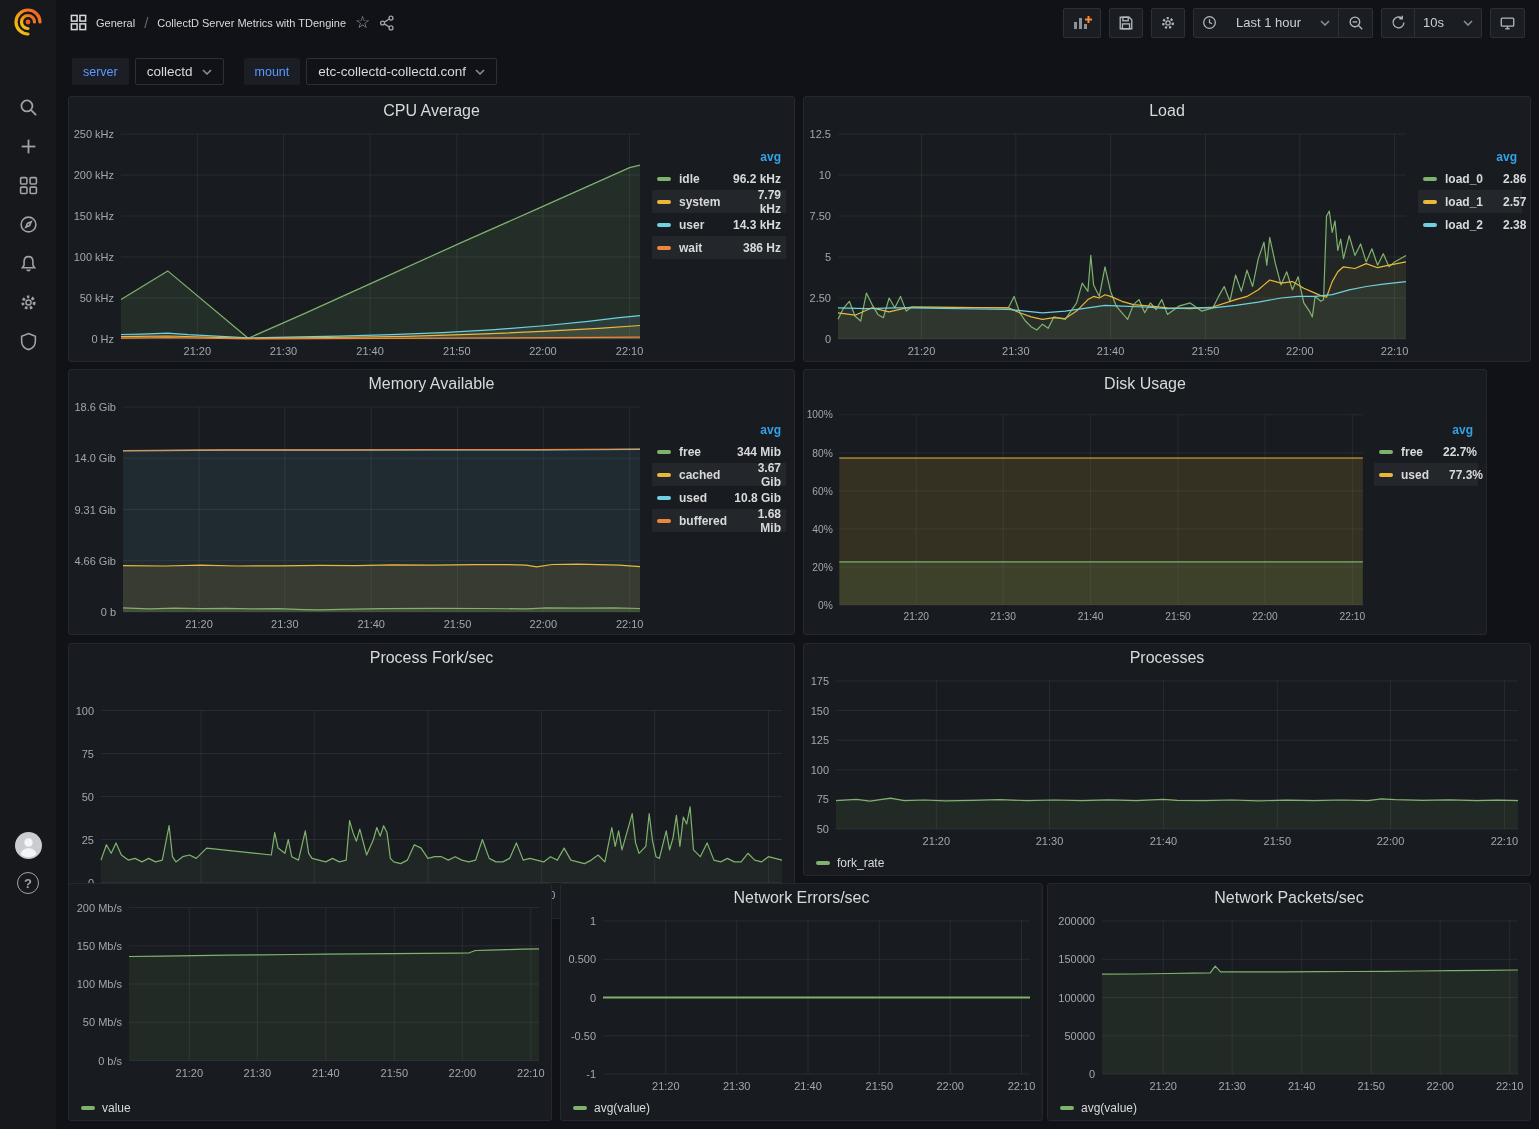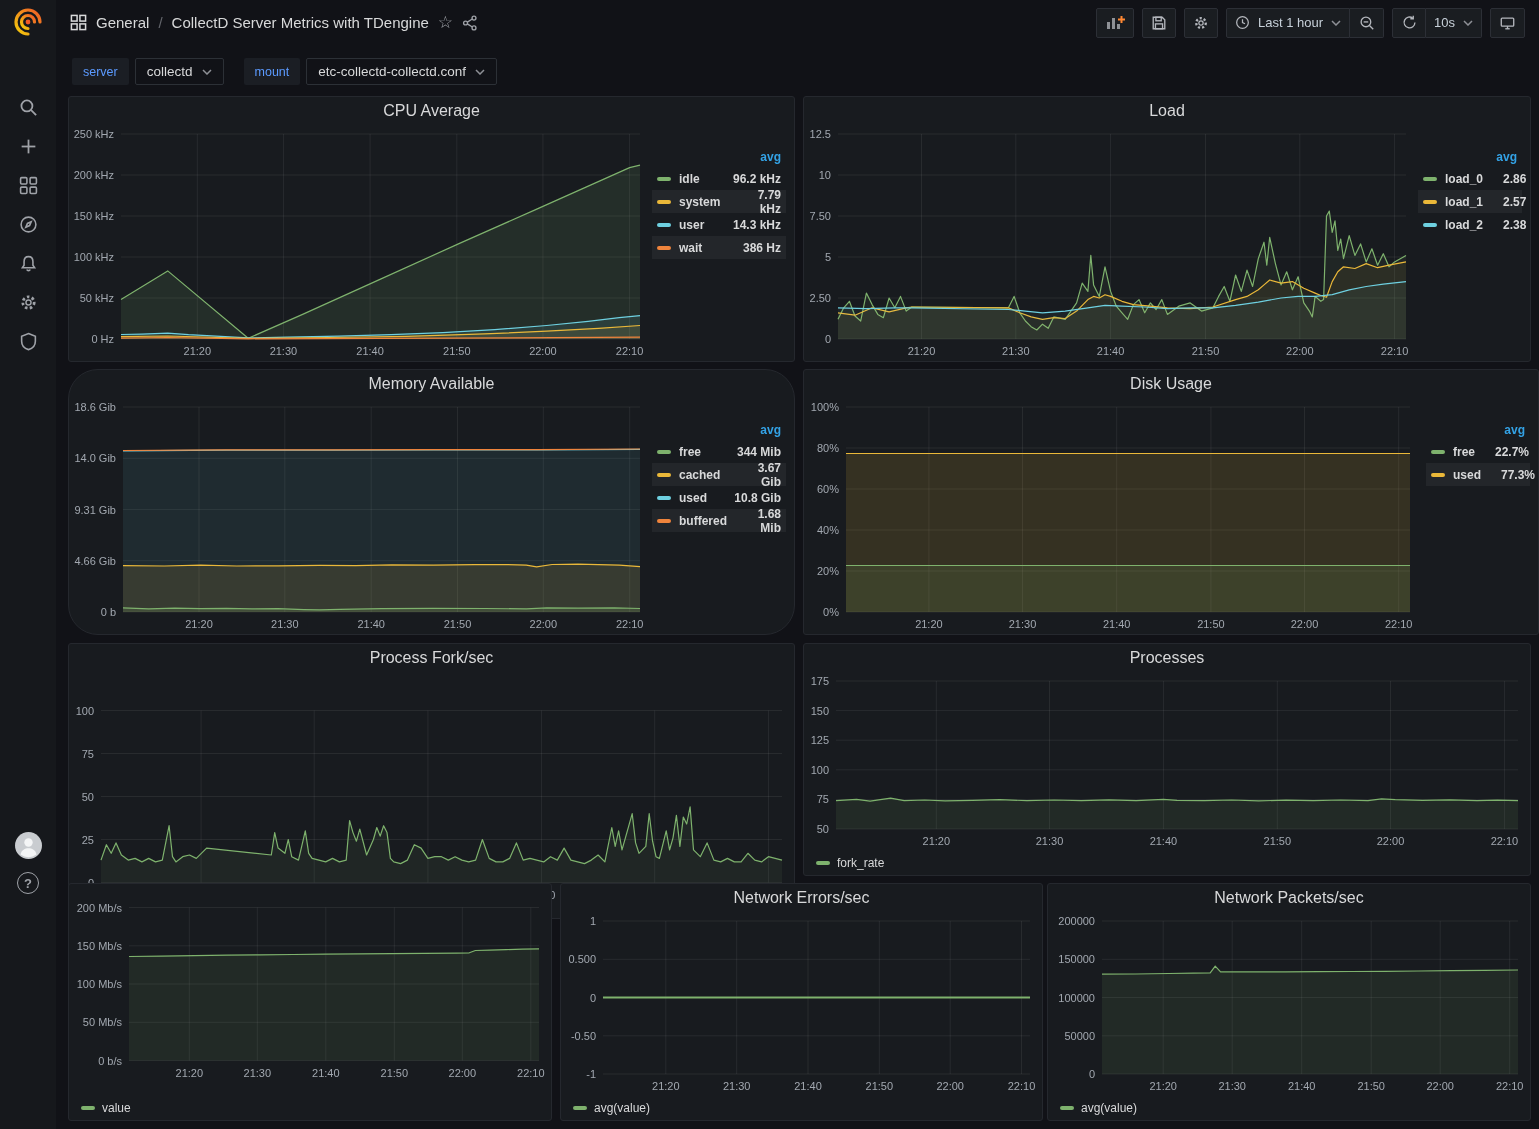--- a/index.html
+++ b/index.html
@@ -9,27 +9,27 @@
   .sidebar { position:absolute; left:0; top:0; width:56px; height:1129px; background:#16181c; z-index:20; }
   .logo { position:absolute; top:7px; left:13px; width:30px; height:30px; }
   .side-stack { position:absolute; top:88px; left:0; width:56px; display:flex; flex-direction:column; }
   .sicon { width:56px; height:39px; display:flex; align-items:center; justify-content:center; color:#9fa2a8; cursor:pointer; }
   .sicon svg { stroke:#9fa2a8; }
   .side-bottom { position:absolute; left:0; width:56px; display:flex; justify-content:center; }
 
   
   .navbar { position:absolute; left:56px; top:0; width:1483px; height:45px; background:#111217; display:flex; align-items:center; justify-content:space-between; padding:0 14px; z-index:10; }
   .nav-left { display:flex; align-items:center; gap:9px; }
-  .crumb { font-size:15px; color:#d8d9da; cursor:pointer; white-space:nowrap; }
+  .crumb { font-size:11px; color:#d8d9da; cursor:pointer; white-space:nowrap; }
   .crumb-sep { font-size:15px; color:#64666c; }
   .nav-icon { display:flex; align-items:center; justify-content:center; color:#9fa2a8; cursor:pointer; }
   .star-glyph { font-size:17px; color:#9fa2a8; line-height:1; }
   .nav-right { display:flex; align-items:center; gap:8px; }
   .navgroup { display:flex; }
-  .navbtn { height:30px; min-width:34px; display:flex; align-items:center; justify-content:center; gap:8px; background:#1a1d21; border:1px solid #2c2f36; border-radius:2px; color:#b4b7bd; padding:0 8px; font-size:13px; cursor:pointer; white-space:nowrap; }
+  .navbtn { height:30px; min-width:34px; display:flex; align-items:center; justify-content:center; gap:19px; background:#1a1d21; border:1px solid #2c2f36; border-radius:2px; color:#b4b7bd; padding:0 8px; font-size:13px; cursor:pointer; white-space:nowrap; }
   .navgroup .navbtn:first-child { border-radius:2px 0 0 2px; }
   .navgroup .navbtn + .navbtn { border-left:none; border-radius:0 2px 2px 0; }
   .timetext { color:#c7d0d9; }
 
   
   .submenu { position:absolute; left:72px; top:58px; display:flex; align-items:center; gap:20px; z-index:5; }
   .vargroup { display:flex; align-items:center; gap:6px; }
   .var-label { height:27px; display:flex; align-items:center; padding:0 11px; background:#1b1e24; border-radius:2px; color:#5b9aff; font-size:12.5px; font-weight:500; }
   .var-value { height:27px; display:flex; align-items:center; gap:9px; padding:0 11px; background:#111217; border:1px solid #2c3036; border-radius:2px; color:#d8d9da; font-size:13.5px; cursor:pointer; }
 
@@ -353,21 +353,21 @@
         </div>
         <div class="lg-row">
           <span class="sw" style="background: rgb(110, 208, 224);"></span>
           <span class="nm">load_2</span>
           <span class="vl">2.38</span>
         </div>
       </div>
   </div>
 </div>
 
-<div class="panel" style="left:68px; top:369px; width:727px; height:266px;border-radius:30px;">
+<div class="panel" style="left:68px; top:369px; width:727px; height:266px;">
   <div class="ptitle">Memory Available</div>
   <div class="pbody">
     <svg class="chart" viewBox="0 0 583 237">
         <line x1="130.0" y1="10" x2="130.0" y2="215" stroke="rgba(255,255,255,0.07)"></line>
         <text x="130.0" y="231" text-anchor="middle" class="tick">21:20</text>
         <line x1="215.8" y1="10" x2="215.8" y2="215" stroke="rgba(255,255,255,0.07)"></line>
         <text x="215.8" y="231" text-anchor="middle" class="tick">21:30</text>
         <line x1="302.2" y1="10" x2="302.2" y2="215" stroke="rgba(255,255,255,0.07)"></line>
         <text x="302.2" y="231" text-anchor="middle" class="tick">21:40</text>
         <line x1="388.5" y1="10" x2="388.5" y2="215" stroke="rgba(255,255,255,0.07)"></line>
@@ -413,21 +413,21 @@
         </div>
         <div class="lg-row alt">
           <span class="sw" style="background: rgb(239, 132, 60);"></span>
           <span class="nm">buffered</span>
           <span class="vl">1.68 Mib</span>
         </div>
       </div>
   </div>
 </div>
 
-<div class="panel" style="left:803px; top:369px; width:736px; height:266px;">
+<div class="panel" style="left:803px; top:369px; width:684px; height:266px;">
   <div class="ptitle">Disk Usage</div>
   <div class="pbody">
     <svg class="chart" viewBox="0 0 614 237">
         <line x1="120.9" y1="10" x2="120.9" y2="215" stroke="rgba(255,255,255,0.07)"></line>
         <text x="120.9" y="231" text-anchor="middle" class="tick">21:20</text>
         <line x1="214.5" y1="10" x2="214.5" y2="215" stroke="rgba(255,255,255,0.07)"></line>
         <text x="214.5" y="231" text-anchor="middle" class="tick">21:30</text>
         <line x1="308.7" y1="10" x2="308.7" y2="215" stroke="rgba(255,255,255,0.07)"></line>
         <text x="308.7" y="231" text-anchor="middle" class="tick">21:40</text>
         <line x1="402.9" y1="10" x2="402.9" y2="215" stroke="rgba(255,255,255,0.07)"></line>

